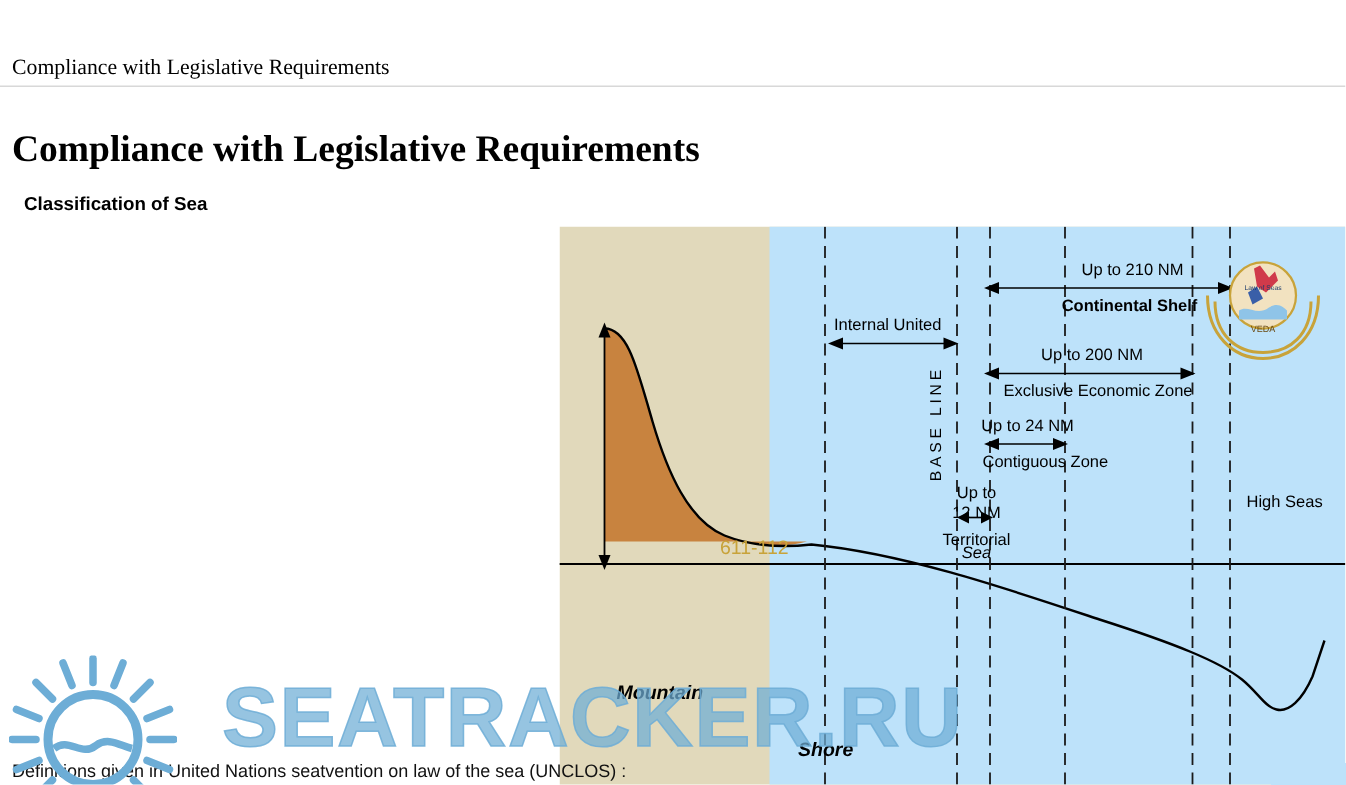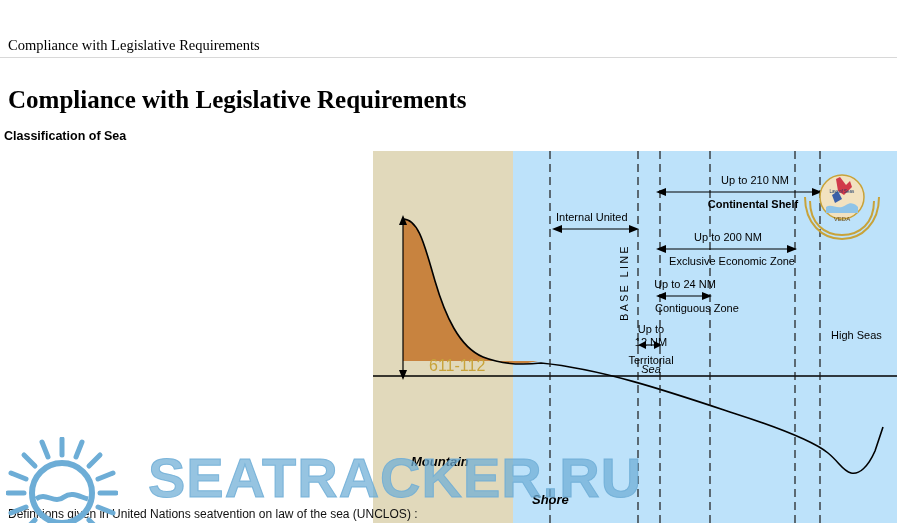--- a/index.html
+++ b/index.html
@@ -44,21 +44,21 @@
     left: 8px;
     top: 34px;
     font-family: "Liberation Serif", serif;
     font-size: 25px;
     font-weight: bold;
     color: #000;
     white-space: nowrap;
   }
   .section-title {
     position: absolute;
-    left: 4px;
+    left: 16px;
     top: 84px;
     font-family: "Liberation Sans", sans-serif;
     font-size: 12.5px;
     font-weight: bold;
     color: #000;
     white-space: nowrap;
   }
   
   .figure {
     position: absolute;
@@ -154,24 +154,24 @@
   }
   .wm-sun {
     position: absolute;
     left: 6px;
     top: 6px;
     width: 112px;
     height: 112px;
   }
   .fig-code {
     position: absolute;
-    left: 429px;
+    left: 480px;
     top: 322px;
     font-family: "Liberation Sans", sans-serif;
-    font-size: 16px;
+    font-size: 13px;
     color: #c8a33a;
     white-space: nowrap;
   }
 </style>
 </head>
 <body>
 
 <div class="page">
 
   <div class="breadcrumb">Compliance with Legislative Requirements</div>

